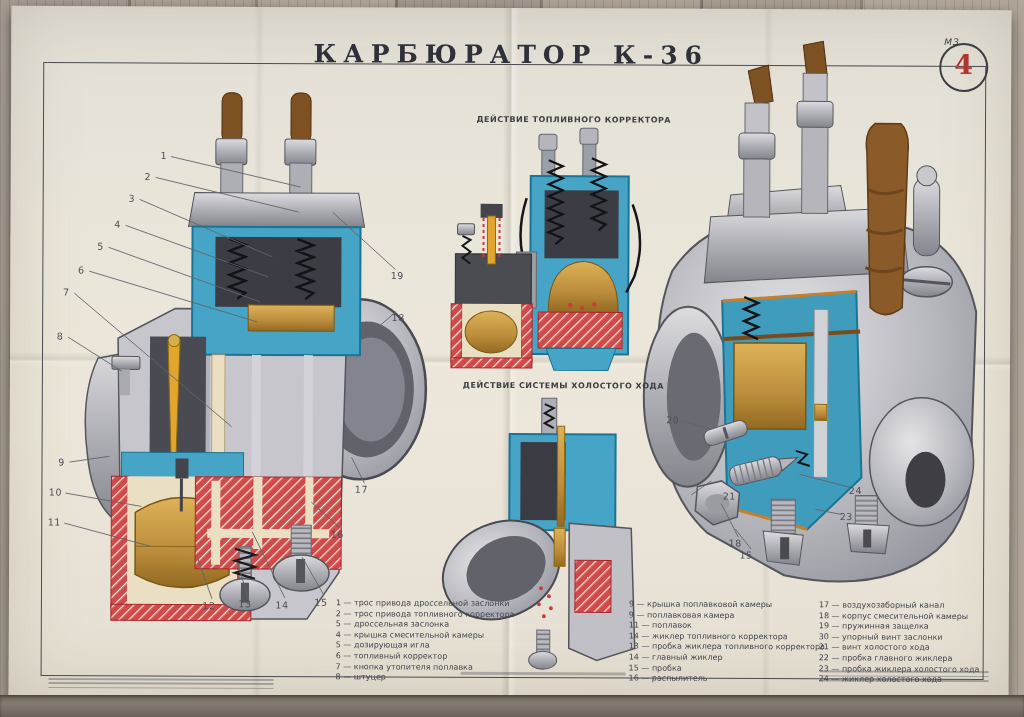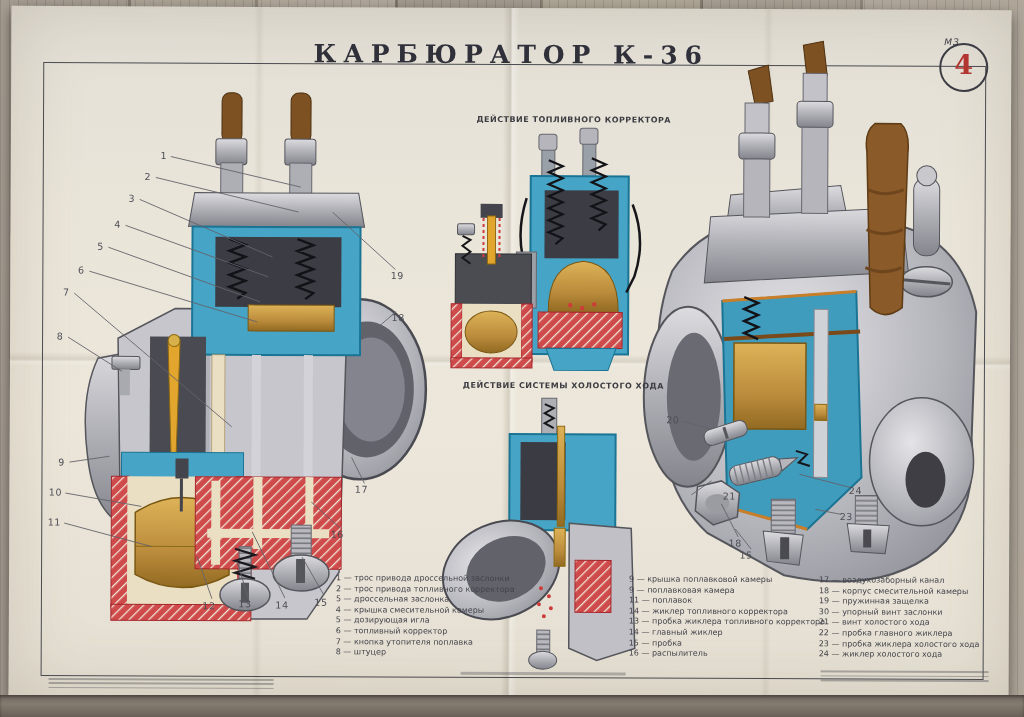--- a/index.html
+++ b/index.html
@@ -40,21 +40,21 @@
     border:2.5px solid #3c3c44;border-radius:50%;}
   .logo .num{position:absolute;left:0;right:0;top:6px;text-align:center;
     font-family:"DejaVu Serif","Liberation Serif",serif;font-weight:bold;
     font-size:27px;color:#b33530;line-height:1;}
   .logo .pre{position:absolute;left:3px;top:-8px;font-size:9px;font-weight:normal;
     font-style:italic;color:#3c3c44;letter-spacing:1px;}
   .sec-label{position:absolute;width:220px;text-align:right;font-size:8px;
     font-weight:bold;letter-spacing:.5px;color:#3c3c42;}
   .sec-label.one{left:440px;top:107px;}
   .sec-label.two{left:434px;top:373px;}
-  .legend-col{position:absolute;top:566px;width:190px;font-size:8px;
+  .legend-col{position:absolute;top:591px;width:190px;font-size:8px;
     color:#43434b;line-height:10.6px;white-space:nowrap;}
   .legend-col.c1{left:327px;}
   .legend-col.c2{left:620px;}
   .legend-col.c3{left:810px;}
   .callout-layer{position:absolute;left:0;top:0;width:100%;height:100%;}
   .callout{position:absolute;transform:translate(-50%,-50%);font-size:9.5px;
     color:#4e4e56;letter-spacing:.5px;}
   .fine-print{position:absolute;filter:blur(.4px);opacity:.75;}
   .fp-left{left:40px;top:672px;width:225px;height:12px;
     background:repeating-linear-gradient(180deg,rgba(80,80,86,.55) 0 1.6px,transparent 1.6px 4.4px);}

